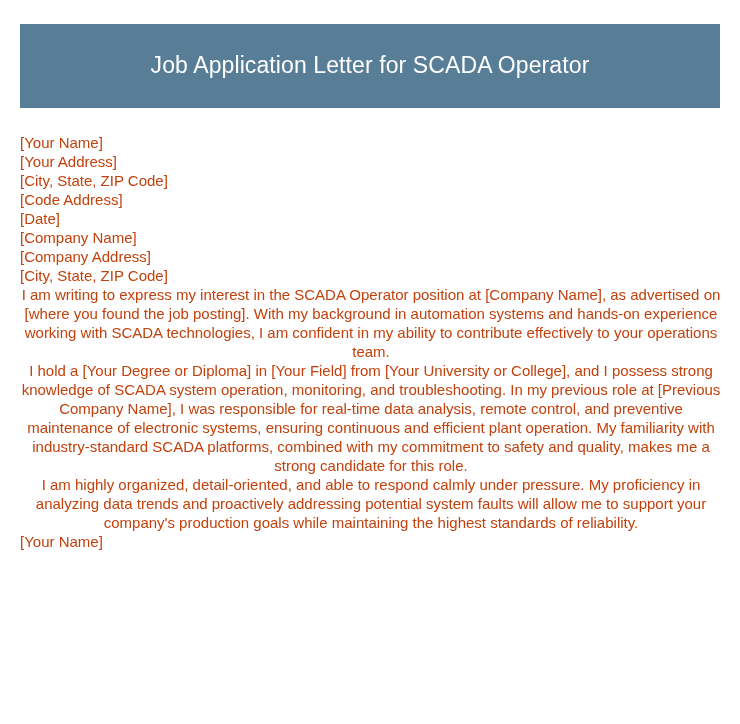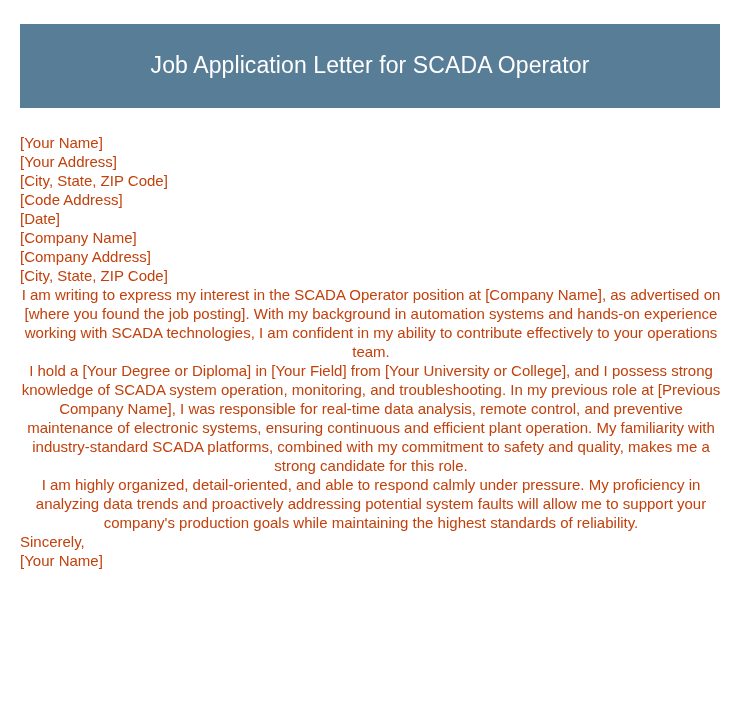--- a/index.html
+++ b/index.html
@@ -95,17 +95,16 @@
       <div class="line">[Company Name]</div>
       <div class="line">[Company Address]</div>
       <div class="line">[City, State, ZIP Code]</div>
     </div>
 
 
     <p class="para">I am writing to express my interest in the SCADA Operator position at [Company Name], as advertised on [where you found the job posting]. With my background in automation systems and hands-on experience working with SCADA technologies, I am confident in my ability to contribute effectively to your operations team.</p>
     <p class="para">I hold a [Your Degree or Diploma] in [Your Field] from [Your University or College], and I possess strong knowledge of SCADA system operation, monitoring, and troubleshooting. In my previous role at [Previous Company Name], I was responsible for real-time data analysis, remote control, and preventive maintenance of electronic systems, ensuring continuous and efficient plant operation. My familiarity with industry-standard SCADA platforms, combined with my commitment to safety and quality, makes me a strong candidate for this role.</p>
     <p class="para">I am highly organized, detail-oriented, and able to respond calmly under pressure. My proficiency in analyzing data trends and proactively addressing potential system faults will allow me to support your company's production goals while maintaining the highest standards of reliability.</p>
 
-    <div class="line">Sincerely,</div>
     <div class="line">[Your Name]</div>
 
   </div>
 </div>
 
 </body></html>

